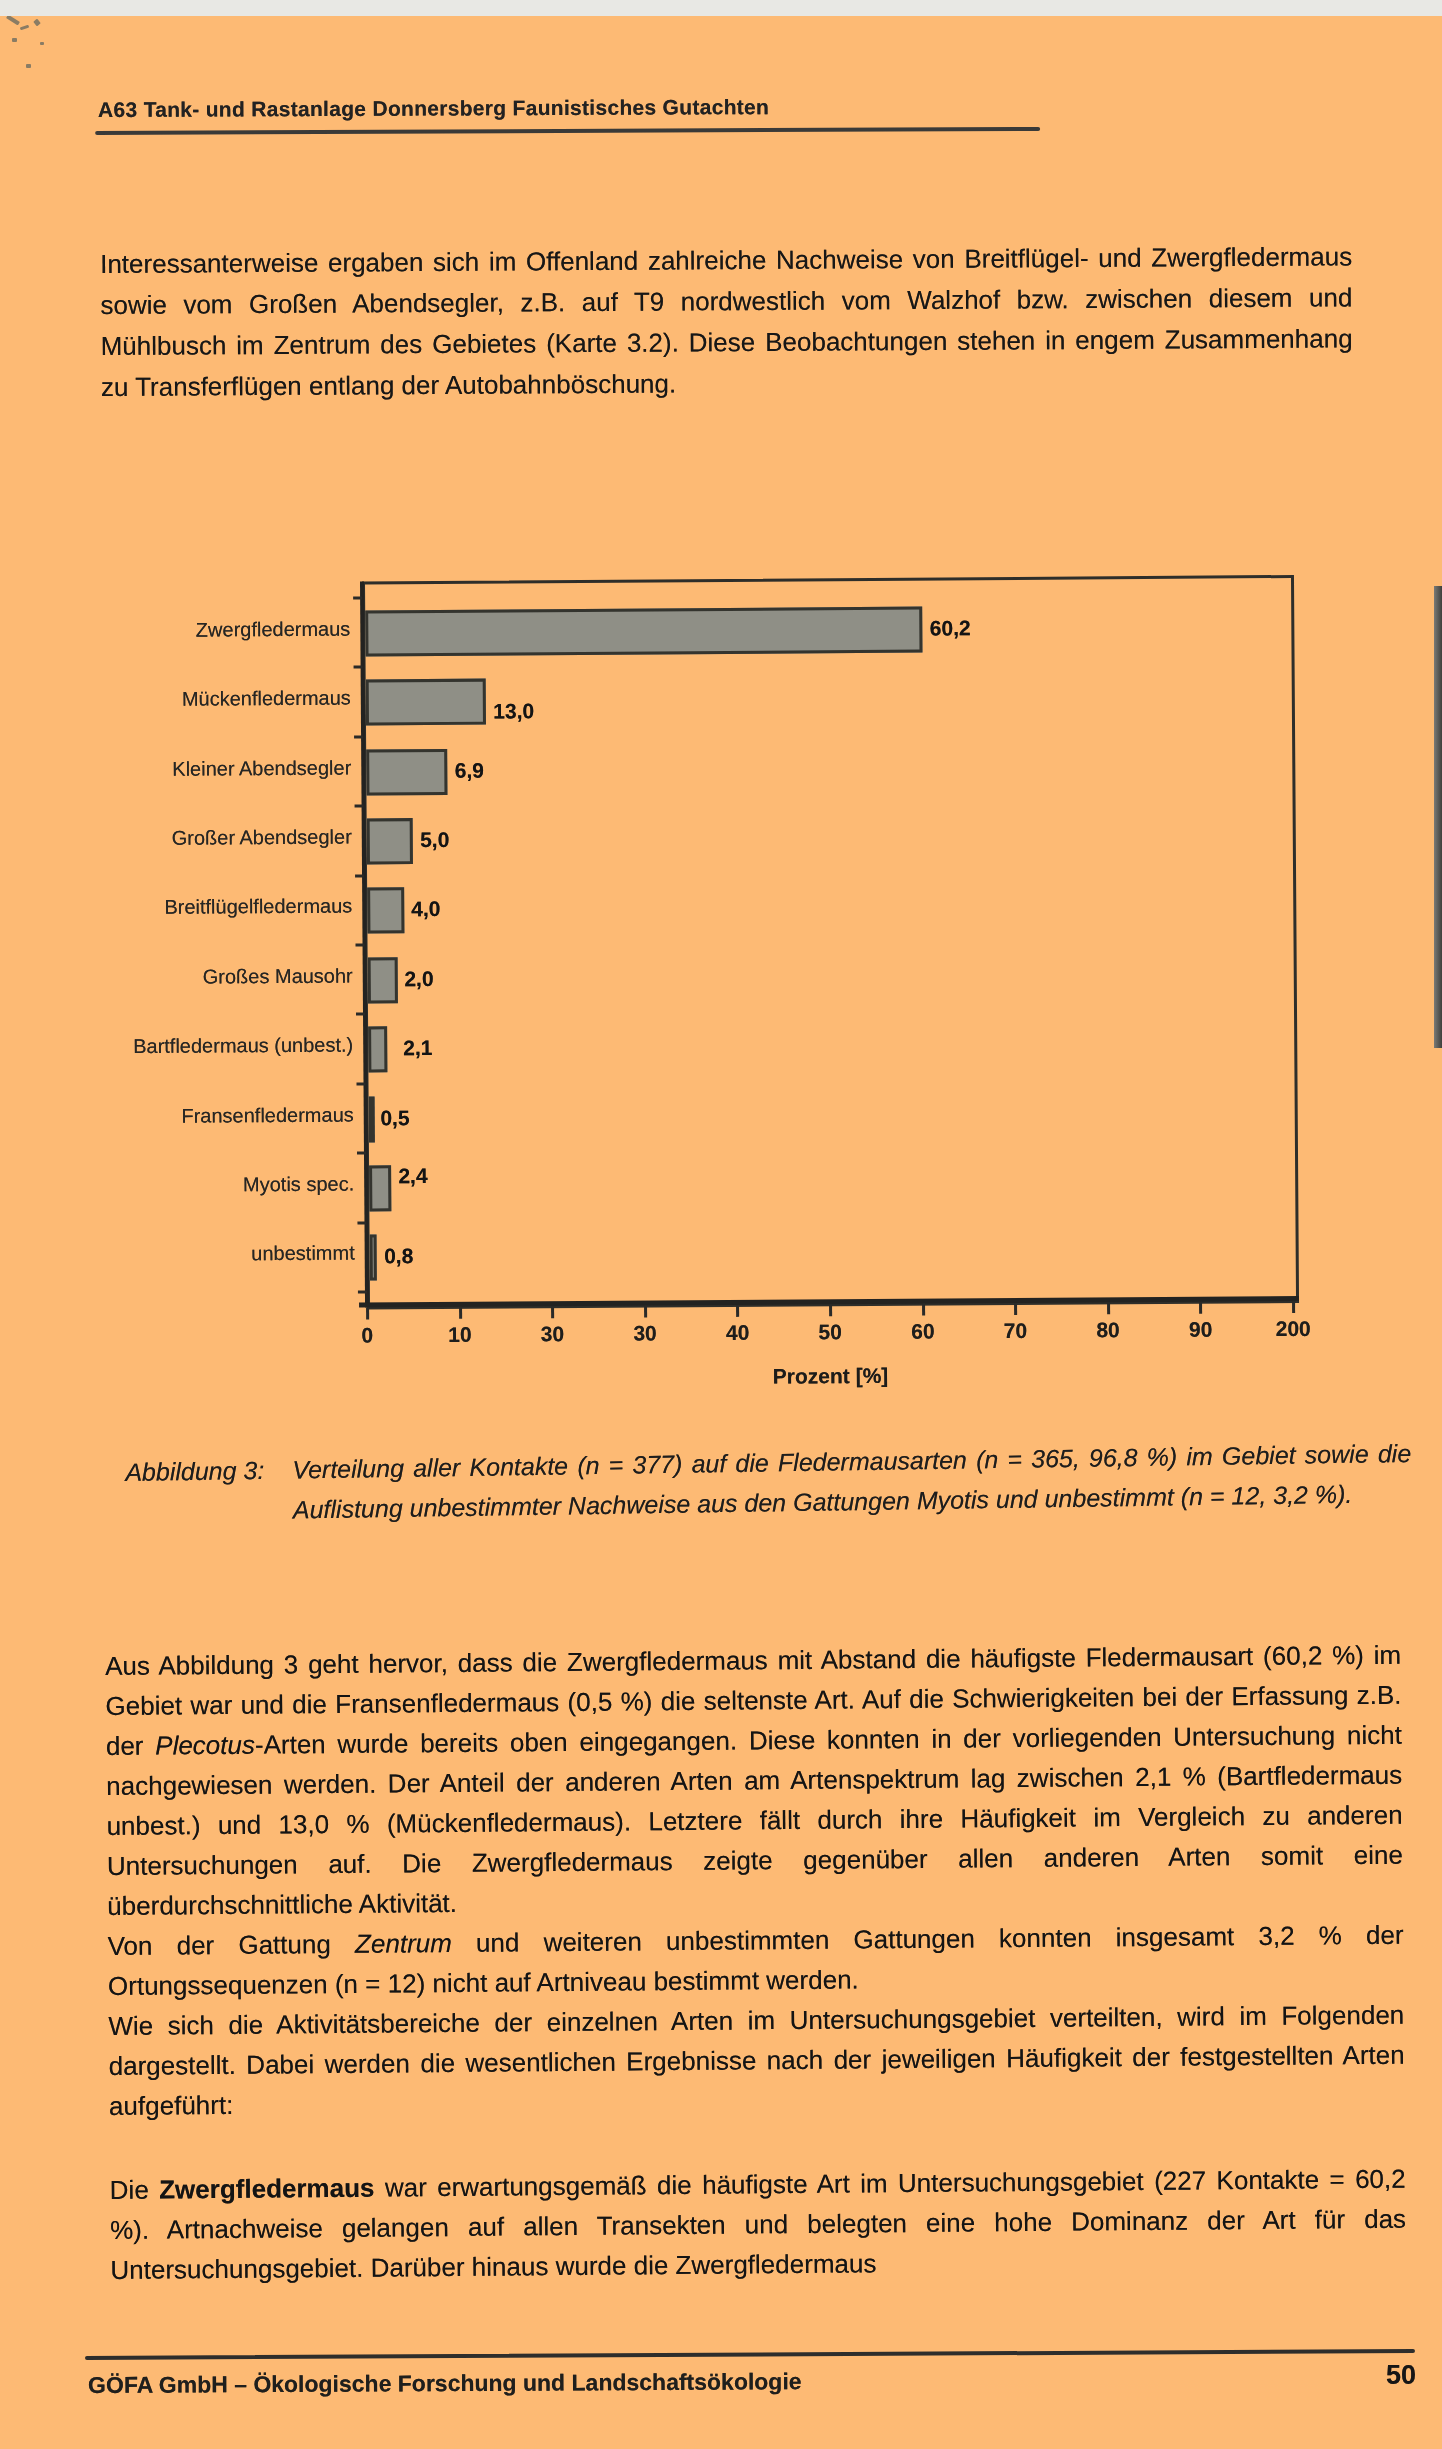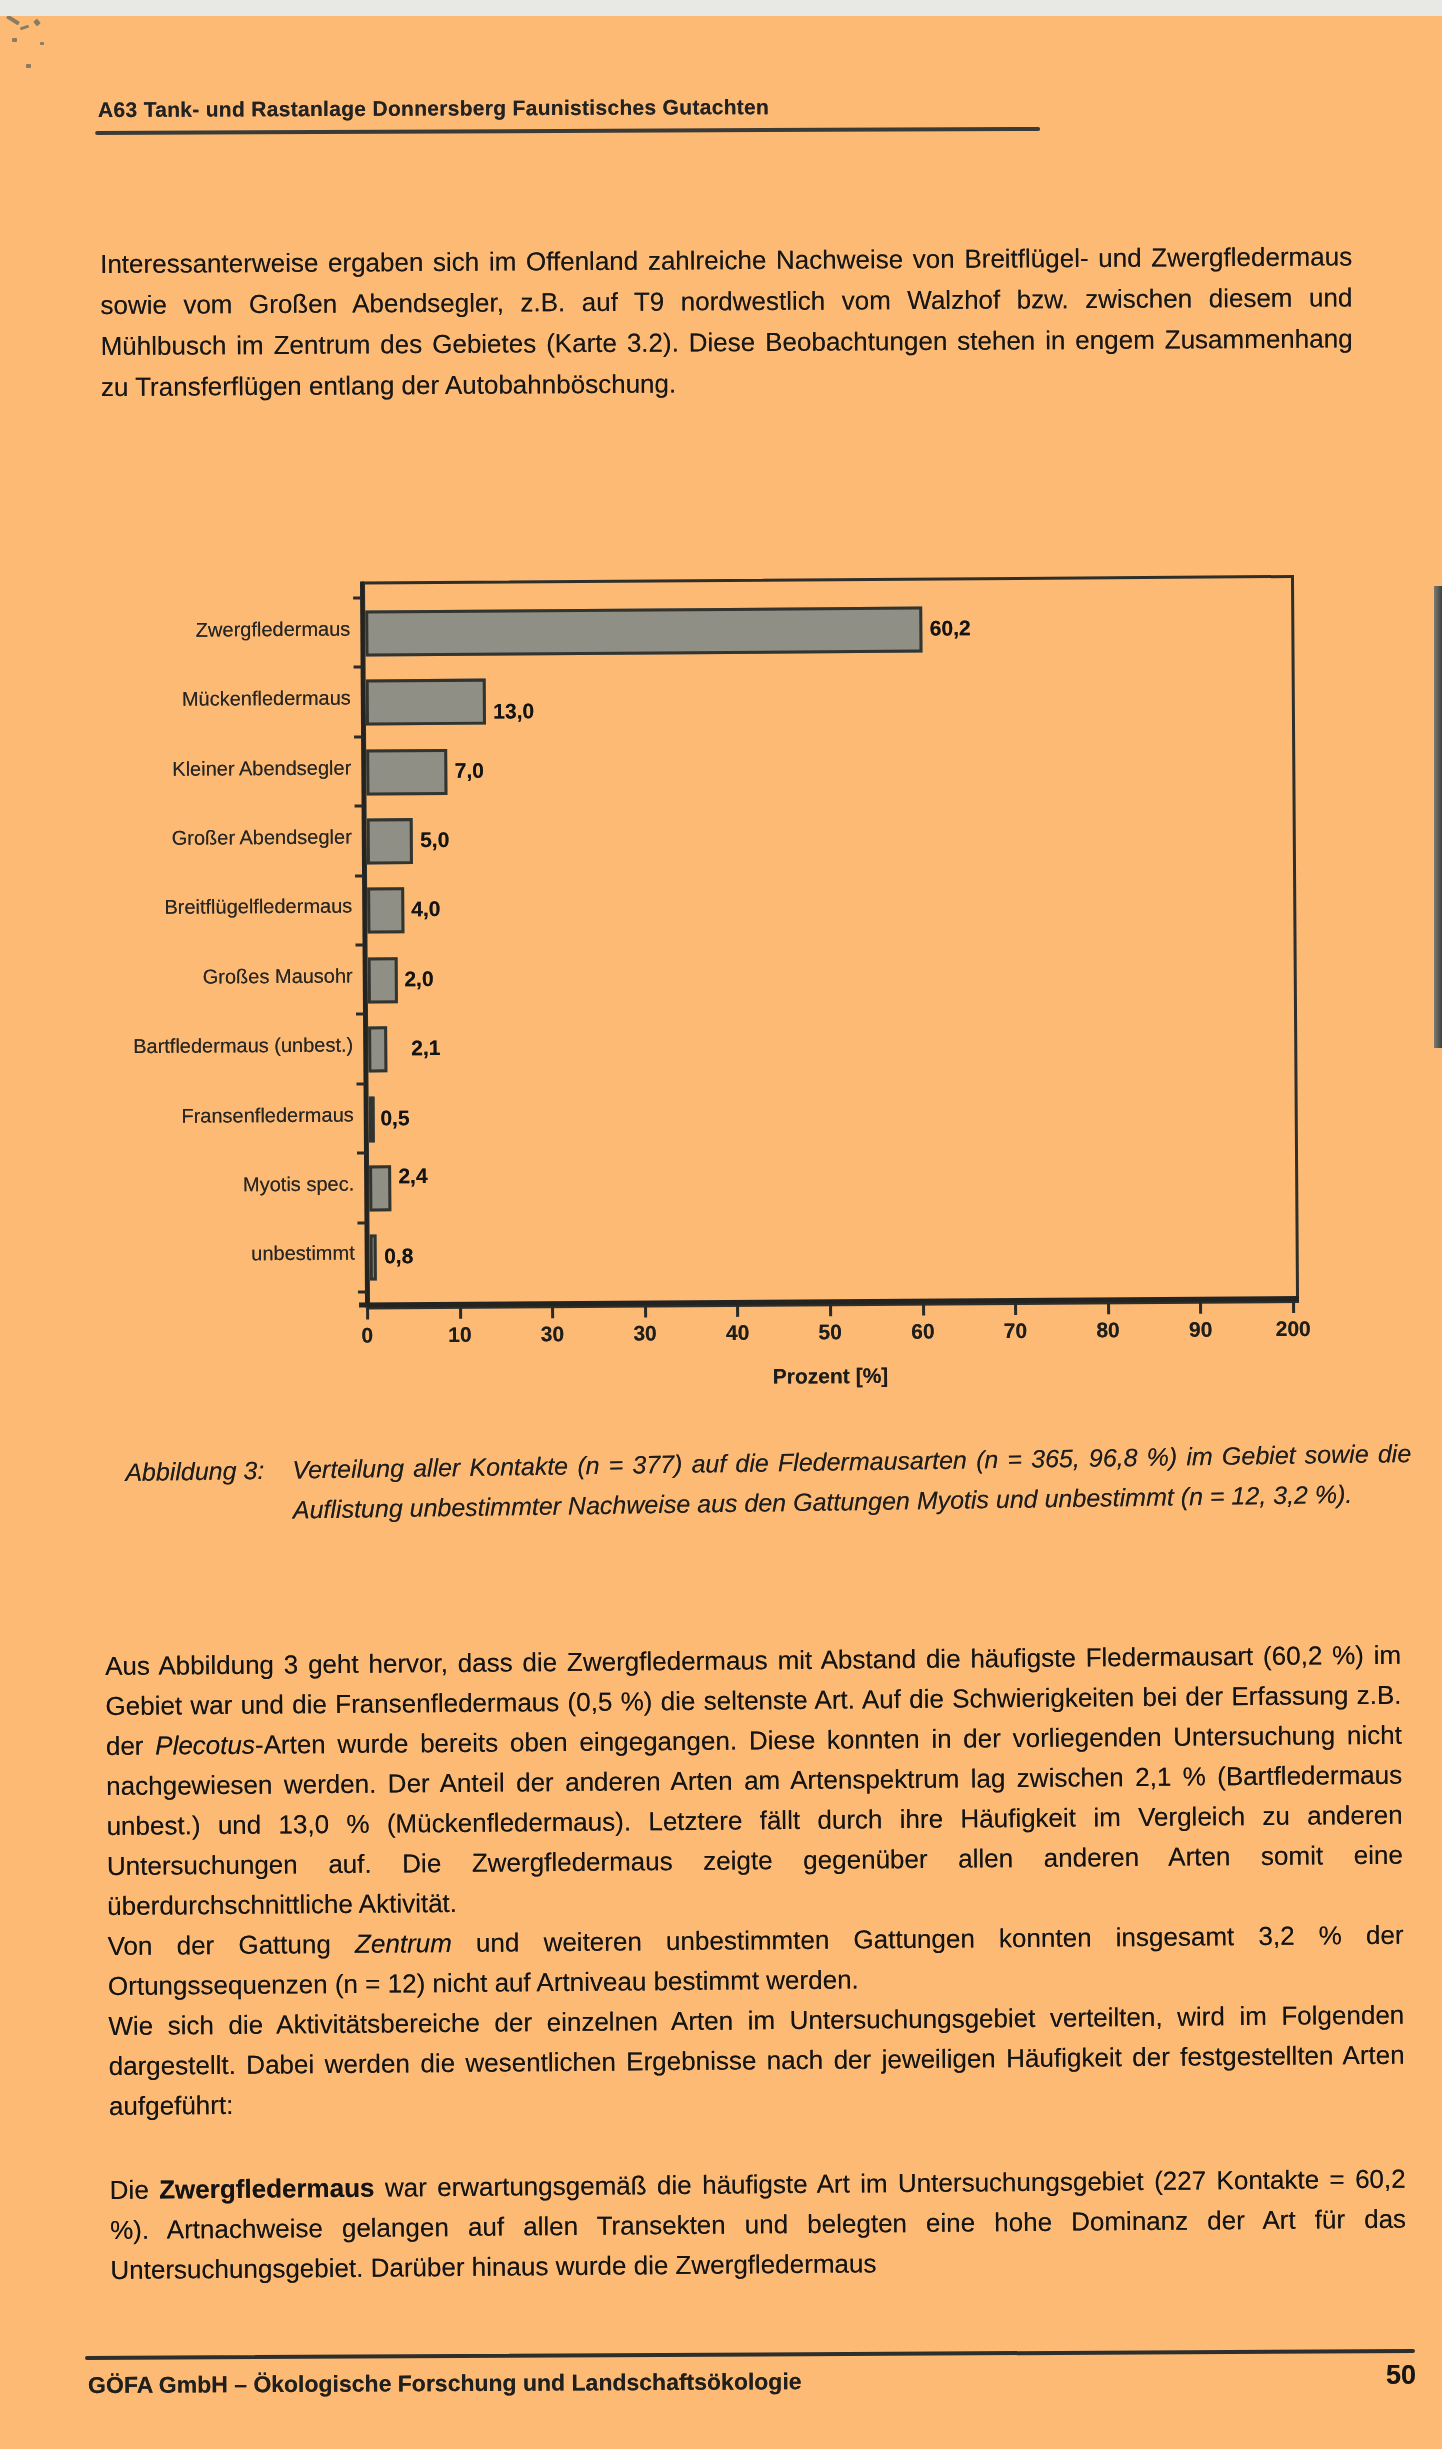--- a/index.html
+++ b/index.html
@@ -96,29 +96,29 @@
 
   <p class="intro ink">Interessanterweise ergaben sich im Offenland zahlreiche Nachweise von Breitflügel- und Zwergfledermaus sowie vom Großen Abendsegler, z.B. auf T9 nordwestlich vom Walzhof bzw. zwischen diesem und Mühlbusch im Zentrum des Gebietes (Karte 3.2). Diese Beobachtungen stehen in engem Zusammenhang zu Transferflügen entlang der Autobahnböschung.</p>
 
   <figure class="chart" id="chart" style="margin:0;">
     <div class="plot" id="plot">
         <div class="bar" style="top: 25.7px; width: 557.452px; background: rgb(143, 143, 134); border-color: rgb(52, 52, 46);"></div>
         <div class="val ink" style="left: 564.452px; top: 35.7px;">60,2</div>
         <div class="bar" style="top: 95.1px; width: 120.38px; background: rgb(143, 143, 134); border-color: rgb(52, 52, 46);"></div>
         <div class="val ink" style="left: 127.38px; top: 116px;">13,0</div>
         <div class="bar" style="top: 164.5px; width: 81.488px; background: rgb(143, 143, 134); border-color: rgb(52, 52, 46);"></div>
-        <div class="val ink" style="left: 88.488px; top: 174.5px;">7,0</div>
+        <div class="val ink" style="left: 88.488px; top: 174.5px;">6,9</div>
         <div class="bar" style="top: 233.9px; width: 46.3px; background: rgb(143, 143, 134); border-color: rgb(52, 52, 46);"></div>
         <div class="val ink" style="left: 53.3px; top: 243.9px;">5,0</div>
         <div class="bar" style="top: 303.3px; width: 37.04px; background: rgb(143, 143, 134); border-color: rgb(52, 52, 46);"></div>
         <div class="val ink" style="left: 44.04px; top: 313.3px;">4,0</div>
         <div class="bar" style="top: 372.7px; width: 29.632px; background: rgb(143, 143, 134); border-color: rgb(52, 52, 46);"></div>
         <div class="val ink" style="left: 36.632px; top: 382.7px;">2,0</div>
         <div class="bar" style="top: 442.1px; width: 19.446px; background: rgb(143, 143, 134); border-color: rgb(52, 52, 46);"></div>
-        <div class="val ink" style="left: 43px; top: 452.1px;">2,1</div>
+        <div class="val ink" style="left: 35px; top: 452.1px;">2,1</div>
         <div class="bar" style="top: 511.5px; width: 4.63px; background: rgb(143, 143, 134); border-color: rgb(52, 52, 46);"></div>
         <div class="val ink" style="left: 11.63px; top: 521.5px;">0,5</div>
         <div class="bar" style="top: 580.9px; width: 22.224px; background: rgb(143, 143, 134); border-color: rgb(52, 52, 46);"></div>
         <div class="val ink" style="left: 29.224px; top: 580px;">2,4</div>
         <div class="bar" style="top: 650.3px; width: 7.408px; background: rgb(143, 143, 134); border-color: rgb(52, 52, 46);"></div>
         <div class="val ink" style="left: 14.408px; top: 660.3px;">0,8</div>
       </div>
     <div class="yaxis-line"></div>
     <div class="xaxis-line"></div>
     <div id="chart-decor">

